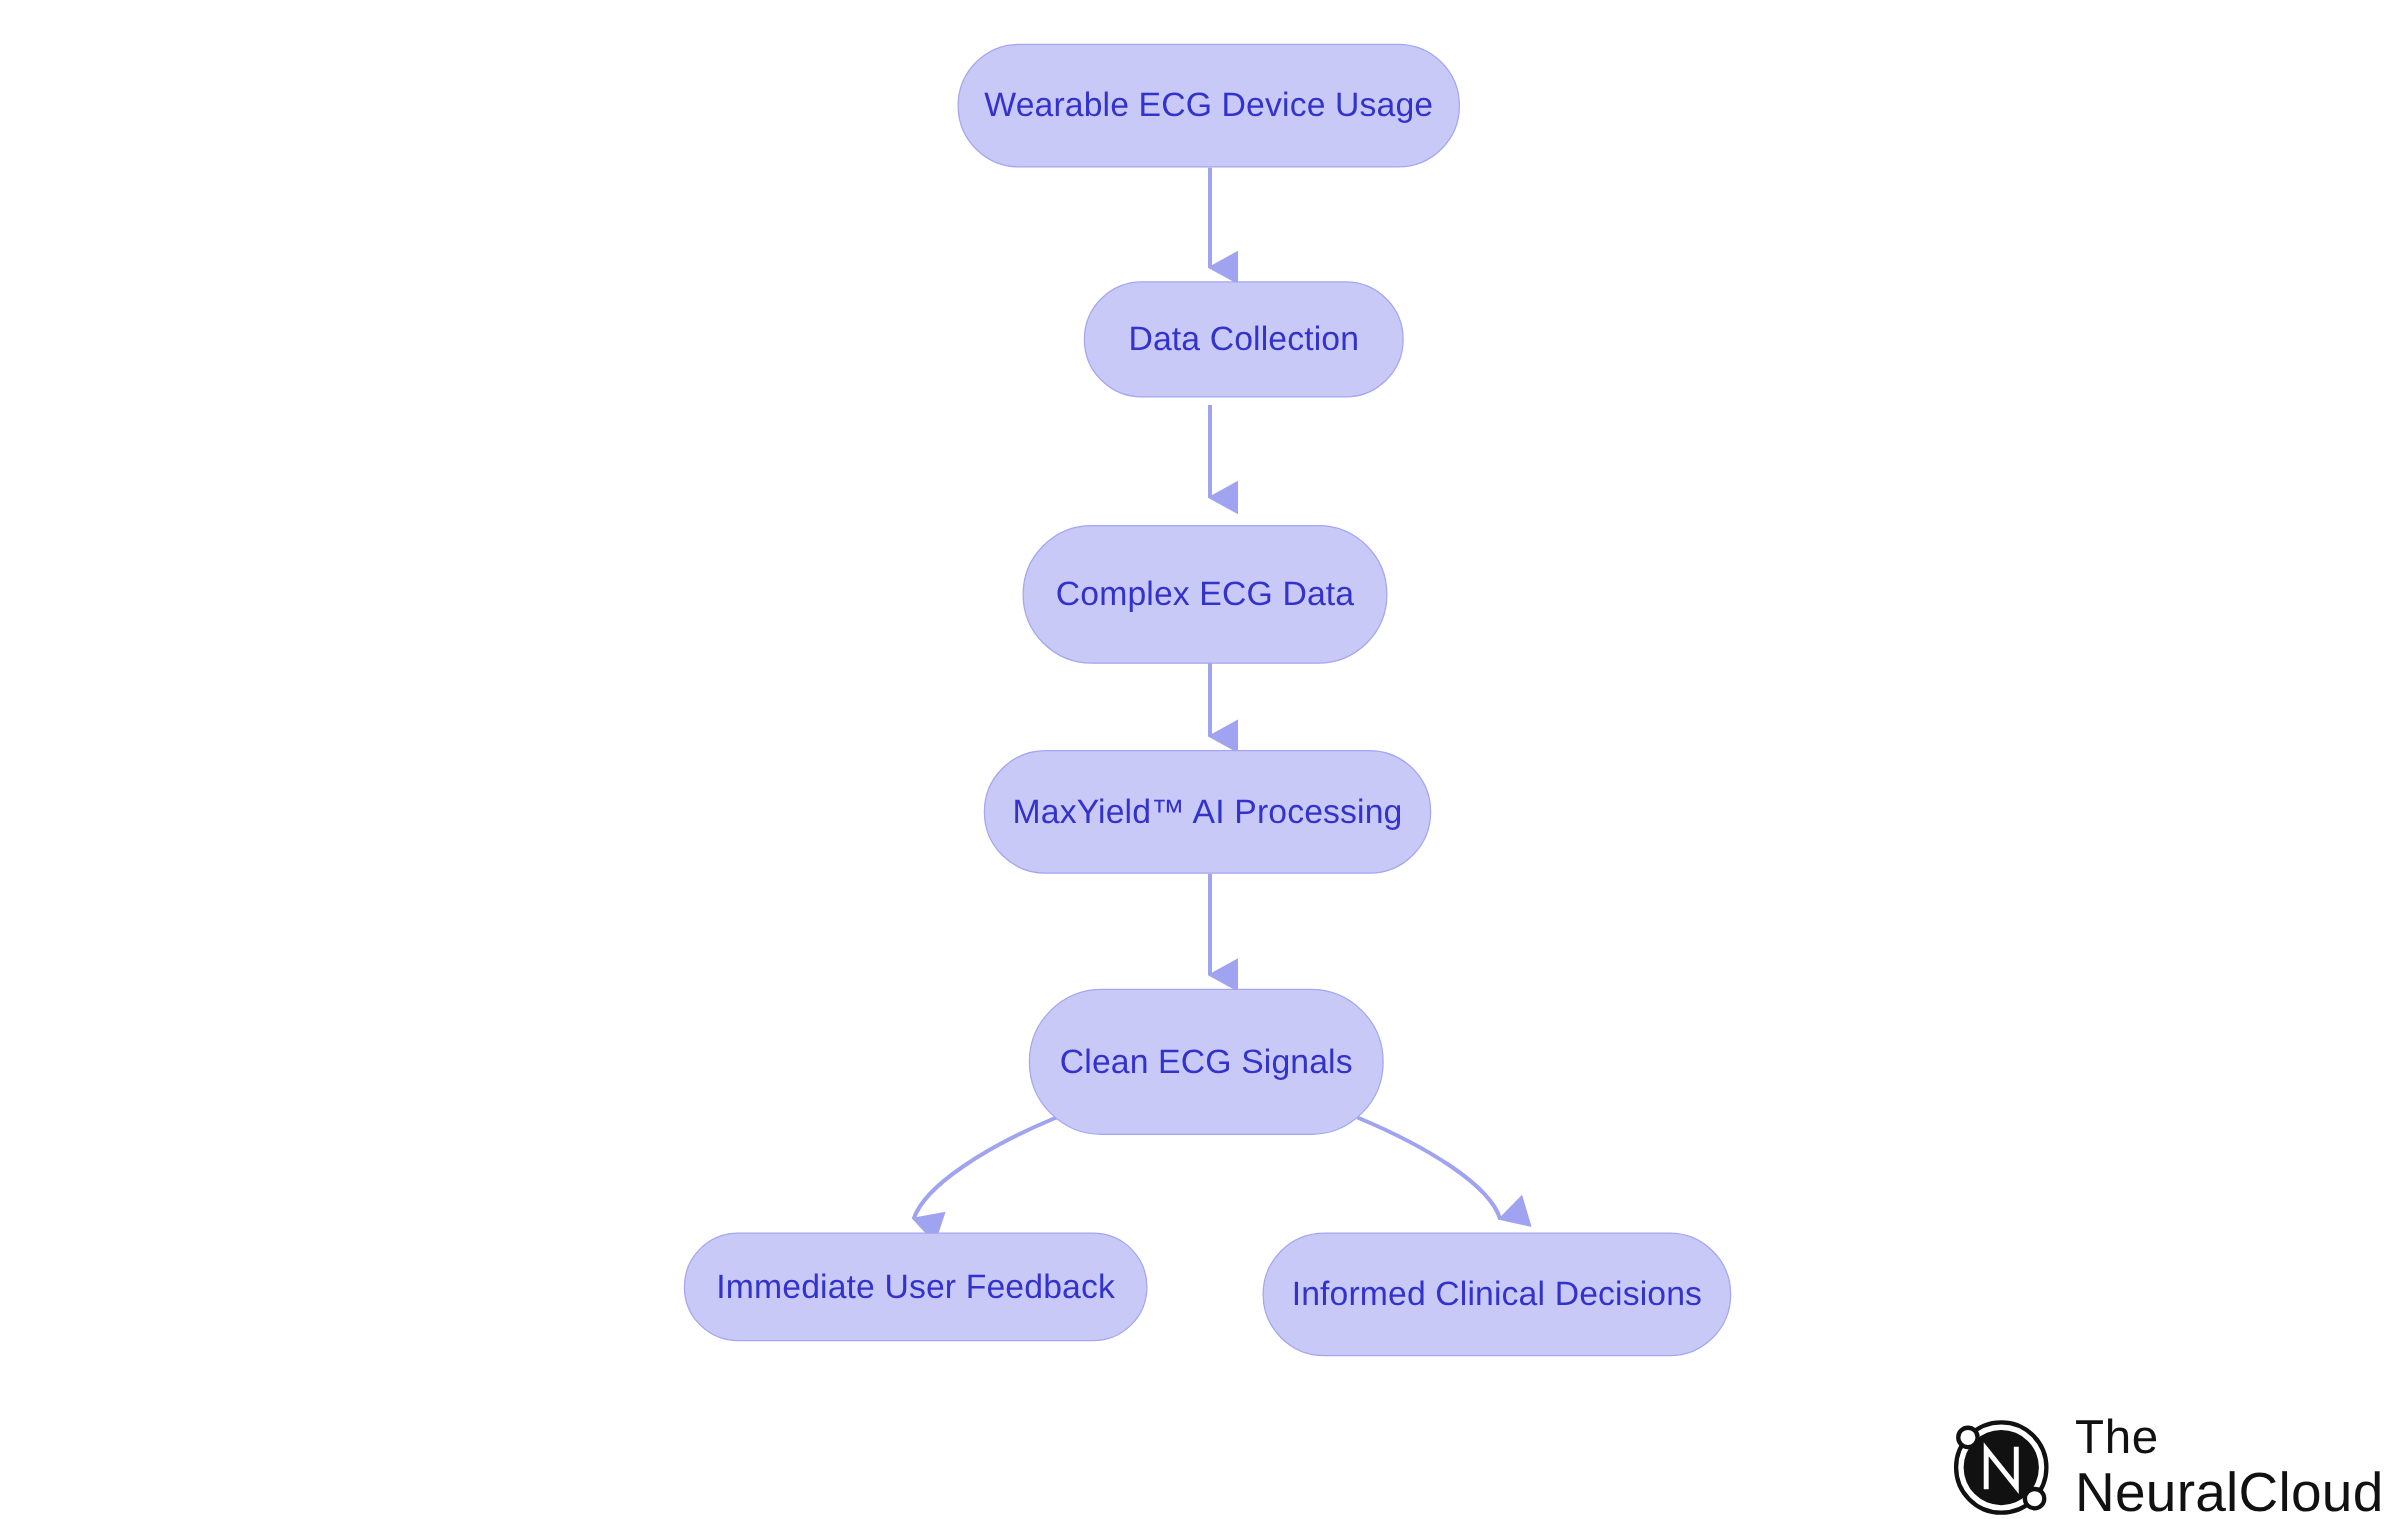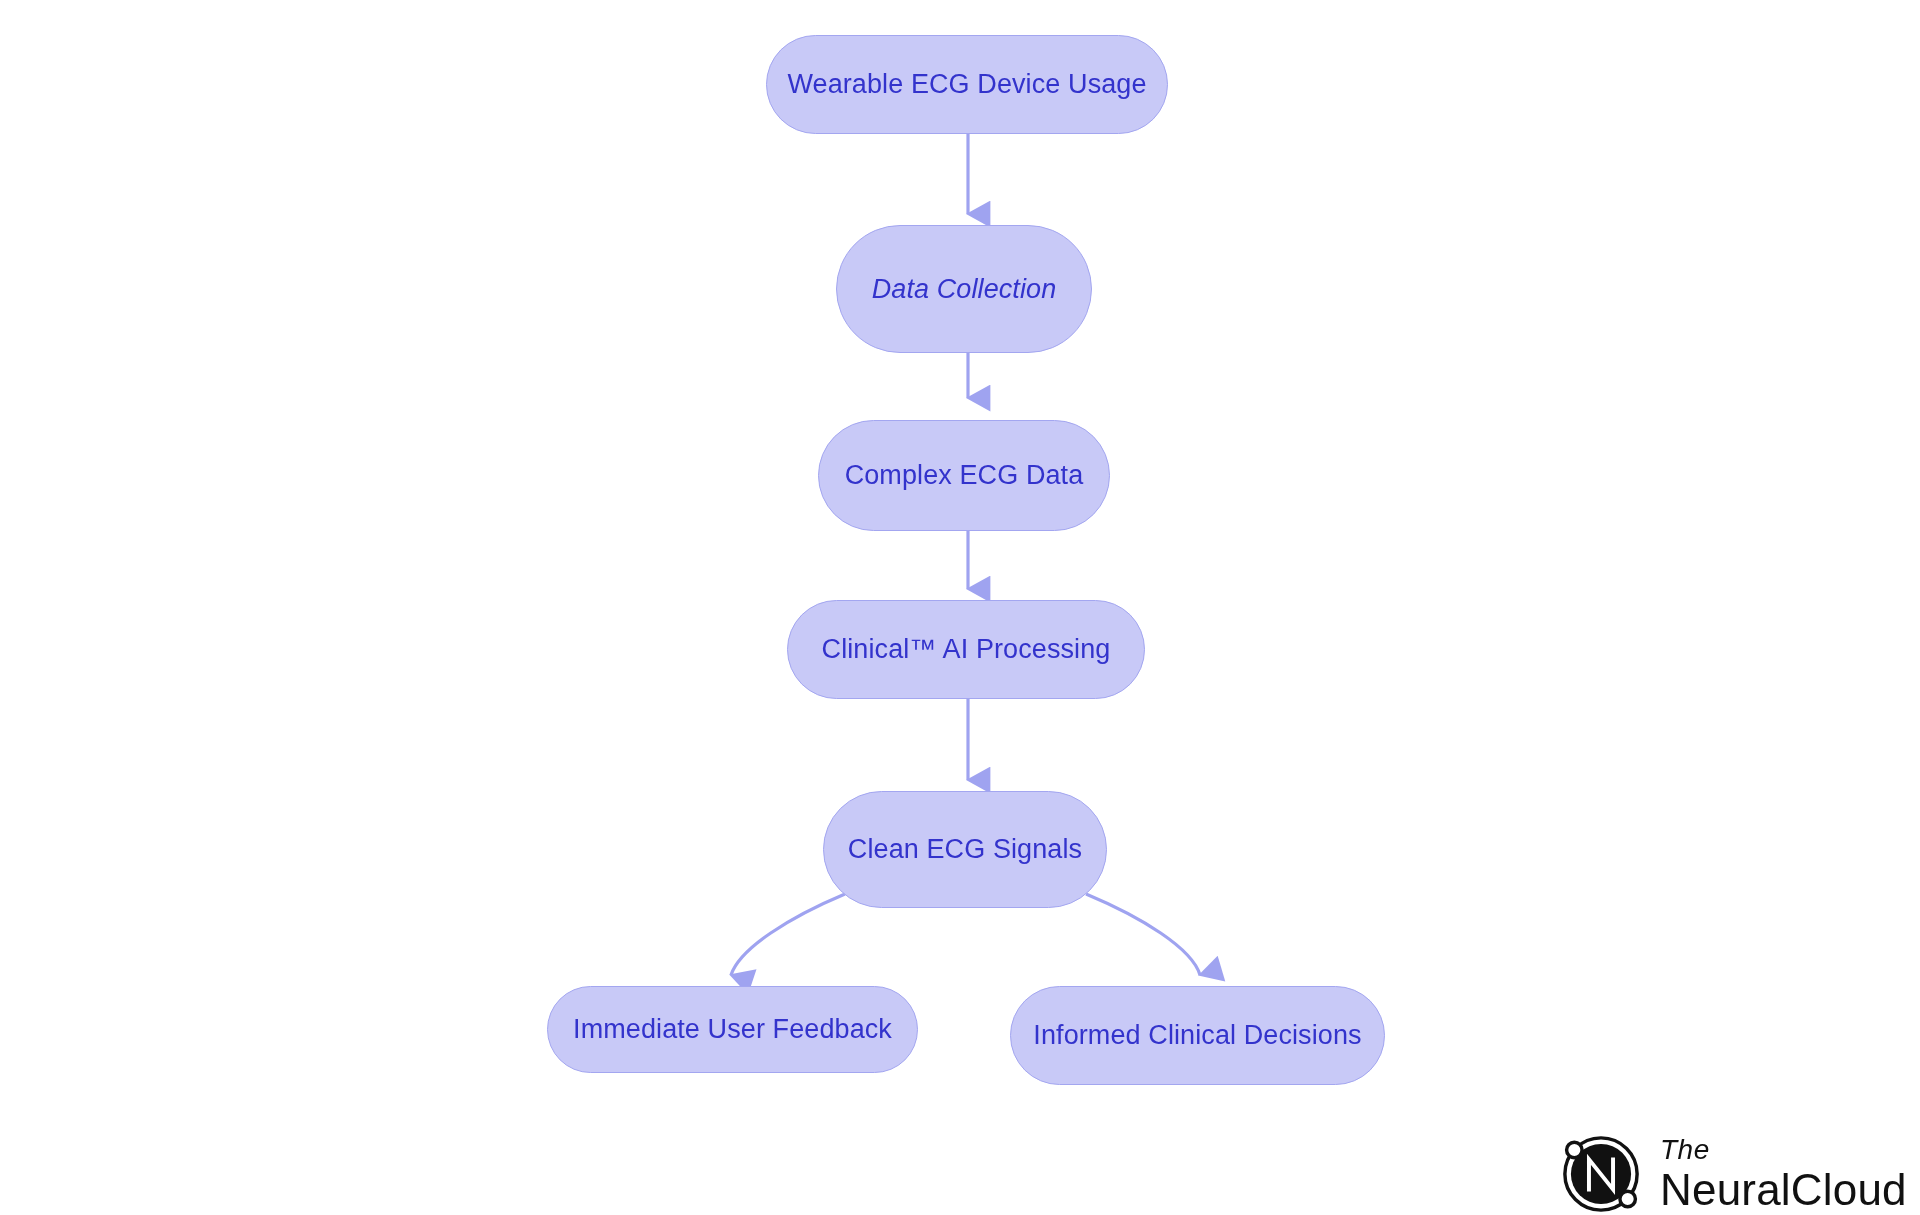--- a/index.html
+++ b/index.html
@@ -35,21 +35,21 @@
     letter-spacing: 0.1px;
     white-space: nowrap;
     text-align: center;
   }
   .node .node-label {
     display: block;
     line-height: 1;
   }
   
   #node-wearable      { left: 766px;  top: 17px;   width: 402px; height: 99px; }
-  #node-collection    { left: 836px;  top: 207px;  width: 256px; height: 128px; font-style: italic; }
+  #node-collection    { left: 867px;  top: 207px;  width: 256px; height: 93px; }
   #node-complex       { left: 818px;  top: 402px;  width: 292px; height: 111px; }
   #node-maxyield      { left: 787px;  top: 582px;  width: 358px; height: 99px; }
   #node-clean         { left: 823px;  top: 773px;  width: 284px; height: 117px; }
   #node-feedback      { left: 547px;  top: 968px;  width: 371px; height: 87px; }
   #node-clinical      { left: 1010px; top: 968px;  width: 375px; height: 99px; }
 
   
   #connectors {
     position: absolute;
     left: 0; top: 0;
@@ -75,24 +75,23 @@
     height: 86px;
   }
   #brand-wordmark {
     display: flex;
     flex-direction: column;
     justify-content: center;
     color: #111111;
     line-height: 1.0;
   }
   #brand-wordmark .brand-line-1 {
-    font-size: 28px;
+    font-size: 38px;
     letter-spacing: 0.5px;
     font-weight: 400;
-    font-style: italic;
   }
   #brand-wordmark .brand-line-2 {
     font-size: 44px;
     letter-spacing: 0.2px;
     font-weight: 400;
     margin-top: 4px;
   }
 </style>
 </head>
 <body>
@@ -125,21 +124,21 @@
 
   <div class="node" id="node-collection">
     <span class="node-label">Data Collection</span>
   </div>
 
   <div class="node" id="node-complex">
     <span class="node-label">Complex ECG Data</span>
   </div>
 
   <div class="node" id="node-maxyield">
-    <span class="node-label">Clinical™ AI Processing</span>
+    <span class="node-label">MaxYield™ AI Processing</span>
   </div>
 
   <div class="node" id="node-clean">
     <span class="node-label">Clean ECG Signals</span>
   </div>
 
   <div class="node" id="node-feedback">
     <span class="node-label">Immediate User Feedback</span>
   </div>
 

